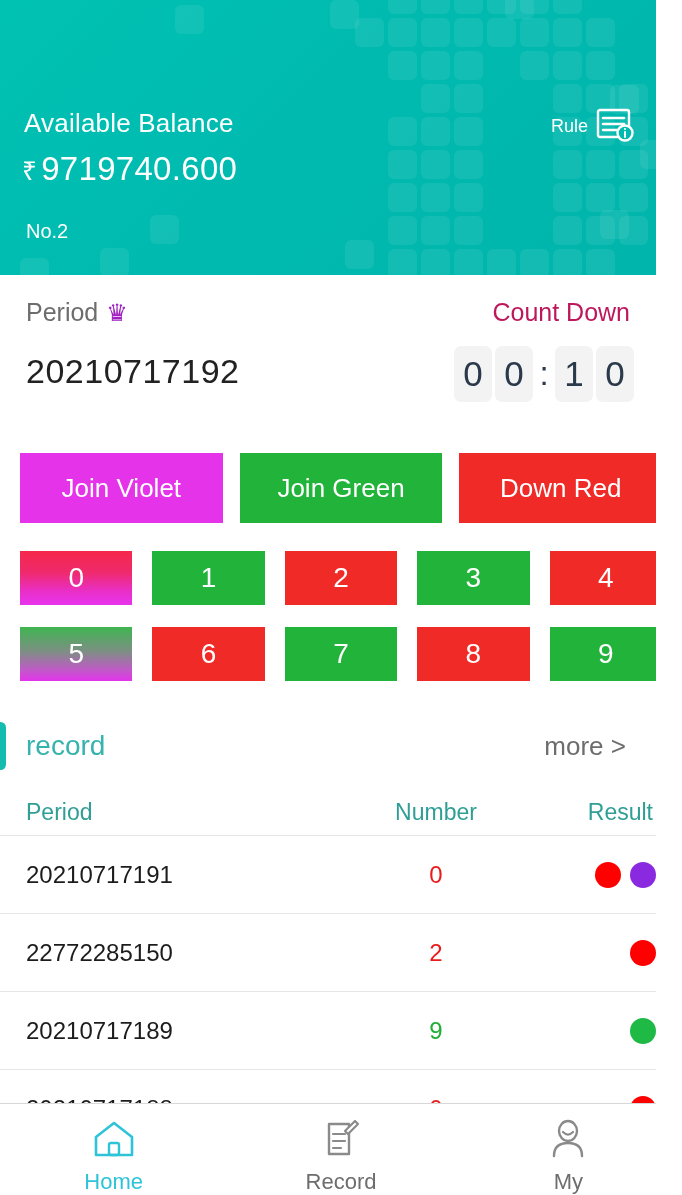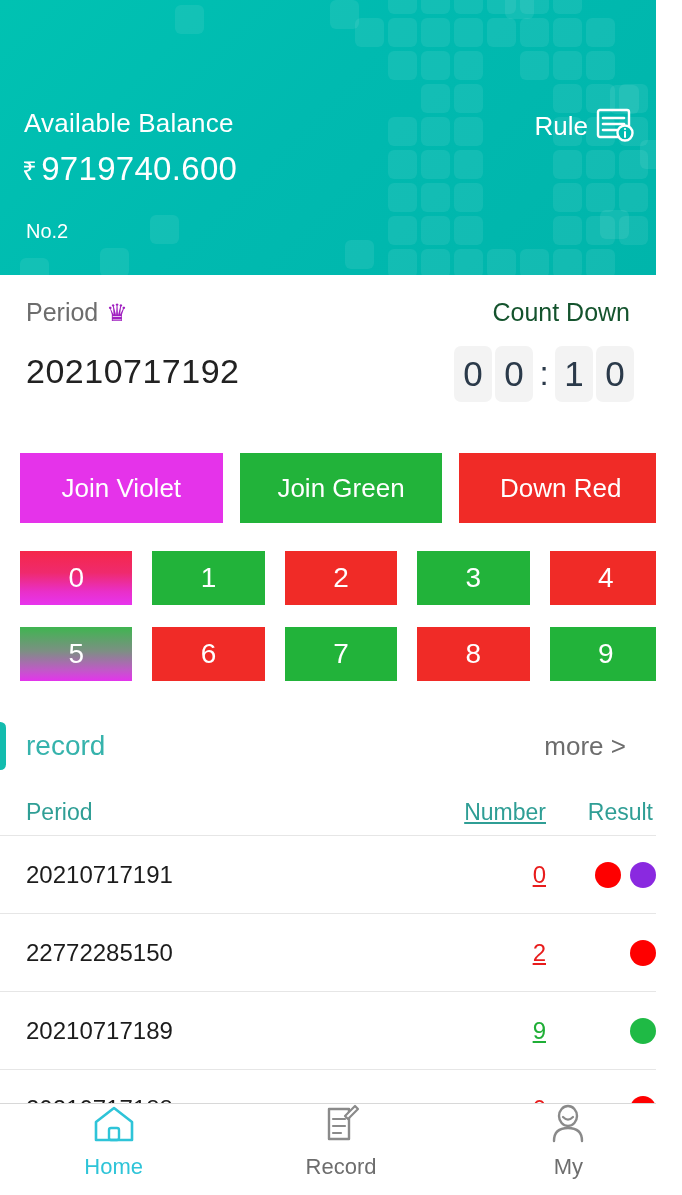--- a/index.html
+++ b/index.html
@@ -39,33 +39,33 @@
     white-space: nowrap;
   }
   .balance-amount .rupee { font-size: 26px; margin-right: 4px; }
   .acct-no {
     position: absolute; left: 26px; top: 220px;
     color: #ffffff; font-size: 20px; font-weight: 400;
   }
   .rule-btn {
     position: absolute; right: 20px; top: 108px;
     display: flex; align-items: center; gap: 8px;
-    color: #ffffff; font-size: 26px; font-weight: 400;
+    color: #ffffff; font-size: 18px; font-weight: 400;
     cursor: pointer;
   }
   .rule-icon { display: block; }
   .period-label {
     position: absolute; left: 26px; top: 298px;
     color: #6d6d6d; font-size: 25px;
     display: flex; align-items: center; gap: 8px;
   }
   .crown { font-size: 24px; color: #a020c0; line-height: 1; }
   .countdown-label {
     position: absolute; right: 26px; top: 298px;
-    color: #14532d; font-size: 25px;
+    color: #be185d; font-size: 25px;
   }
   .period-value {
     position: absolute; left: 26px; top: 352px;
     color: #222222; font-size: 34px; letter-spacing: .5px;
   }
   .countdown {
     position: absolute; right: 22px; top: 346px;
     display: flex; align-items: center; gap: 3px;
   }
   .cd-digit {
@@ -142,21 +142,21 @@
     position: absolute; left: 0; top: 790px;
     width: 682px;
   }
   .rec-thead {
     display: flex; align-items: center;
     height: 45px;
     padding: 0 26px;
     color: #2f9e95; font-size: 23px;
   }
   .col-period { width: 300px; text-align: left; }
-  .col-number { flex: 1; text-align: right; text-decoration: underline; }
+  .col-number { flex: 1; text-align: center; }
   .col-result { width: 110px; text-align: right; padding-right: 3px; }
 
   .rec-row {
     display: flex; align-items: center;
     height: 78px;
     padding: 0 26px;
     border-top: 1px solid #e6e6e6;
   }
   .rec-row .col-period { color: #1c1c1c; font-size: 24px; }
   .rec-row .col-number { font-size: 24px; }
@@ -176,21 +176,21 @@
   
   .bottom-nav {
     position: absolute; left: 0; bottom: 0;
     width: 682px; height: 92px;
     background: #ffffff;
     border-top: 1px solid #d8d8d8;
     display: flex;
   }
   .nav-item {
     flex: 1;
-    display: flex; flex-direction: column; align-items: center; justify-content: flex-start;
+    display: flex; flex-direction: column; align-items: center; justify-content: flex-end;
     gap: 6px; cursor: pointer;
   }
   .nav-label { font-size: 22px; color: #6d6d6d; }
   .nav-item.active .nav-label { color: #2ec4d8; }
 </style>
 </head>
 <body>
 
 <div class="phone">
 

